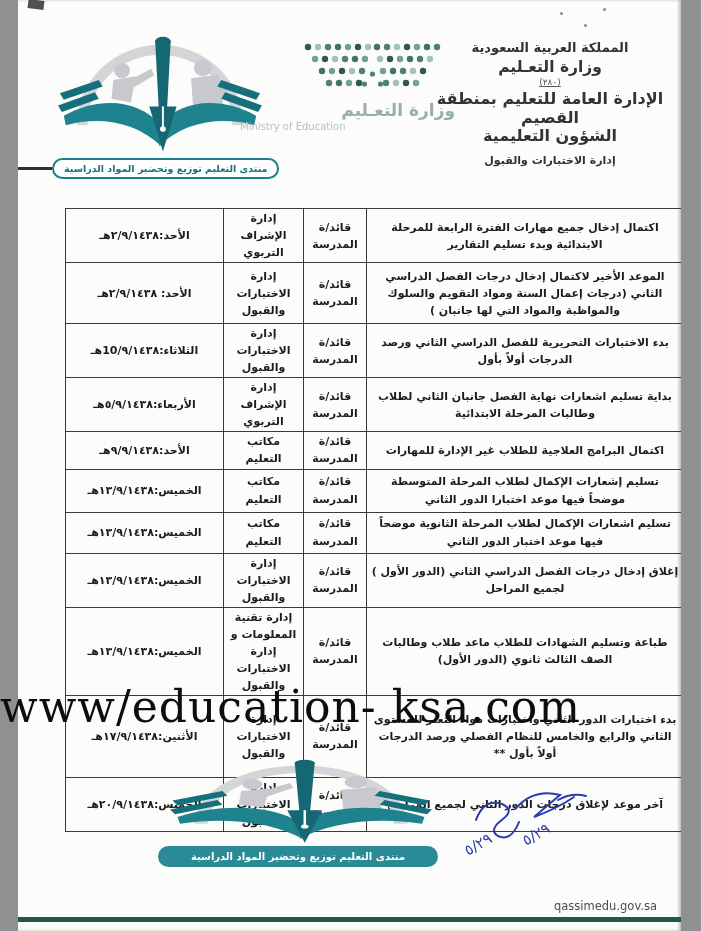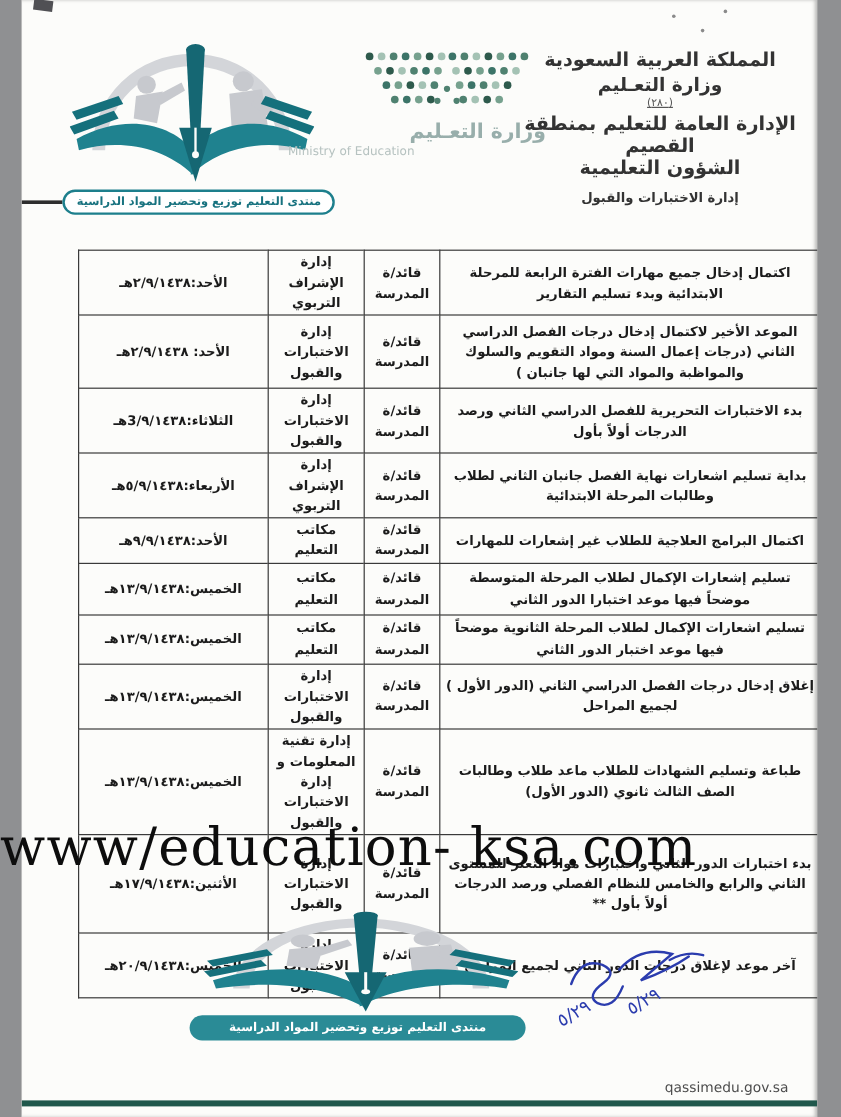--- a/index.html
+++ b/index.html
@@ -14,21 +14,21 @@
   .forum-top-svg{position:absolute;left:40px;top:33px;}
   .letterhead-row{position:absolute;left:0;top:158px;width:312px;display:flex;align-items:center;direction:ltr;}
   .lh-line{width:34px;height:3px;background:#2e2e2e;flex:0 0 auto;}
   .forum-pill{flex:0 0 auto;border:2px solid #1d7f8c;color:#17727f;border-radius:14px;
               padding:3px 10px;font-size:9.5px;font-weight:bold;background:#fff;white-space:nowrap;direction:rtl;}
   .moe-logo{position:absolute;left:222px;top:40px;width:215px;}
   .moe-dots{position:relative;left:60px;}
   .moe-ar{font-size:17px;font-weight:bold;color:#98aeab;direction:rtl;margin-top:2px;letter-spacing:0px;}
   .moe-en{font-size:10px;color:#b6c2c0;margin-top:1px;}
   .gov-block{position:absolute;left:418px;top:40px;width:228px;text-align:center;direction:rtl;color:#333;}
-  .gov-kingdom{font-size:16px;font-weight:bold;}
+  .gov-kingdom{font-size:13px;font-weight:bold;}
   .gov-ministry{font-size:15.5px;font-weight:bold;margin-top:3px;}
   .gov-num{font-size:9px;margin-top:1px;color:#555;text-decoration:underline;}
   .gov-admin{font-size:16px;font-weight:bold;margin-top:2px;}
   .gov-affairs{font-size:16px;font-weight:bold;margin-top:-1px;}
   .gov-dept{font-size:11px;font-weight:bold;margin-top:9px;}
 
   
   table.sched{position:absolute;top:208px;left:47px;width:616px;border-collapse:collapse;direction:rtl;
               table-layout:fixed;}
   table.sched td{border:1.2px solid #3a3a3a;font-weight:bold;color:#1b1b1b;text-align:center;
@@ -175,30 +175,30 @@
           <tr style="height: 61px;">
             <td class="col-task">الموعد الأخير لاكتمال إدخال درجات الفصل الدراسي الثاني (درجات إعمال السنة ومواد التقويم والسلوك والمواظبة والمواد التي لها جانبان )</td>
             <td class="col-leader">قائد/ة المدرسة</td>
             <td class="col-dept">إدارة الاختبارات والقبول</td>
             <td class="col-date">الأحد: ٢/٩/١٤٣٨هـ</td>
           </tr>
           <tr style="height: 42px;">
             <td class="col-task">بدء الاختبارات التحريرية للفصل الدراسي الثاني ورصد الدرجات أولاً بأول</td>
             <td class="col-leader">قائد/ة المدرسة</td>
             <td class="col-dept">إدارة الاختبارات والقبول</td>
-            <td class="col-date">الثلاثاء:3/٩/١٤٣٨هـ</td>
+            <td class="col-date">الثلاثاء:10/٩/١٤٣٨هـ</td>
           </tr>
           <tr style="height: 41px;">
             <td class="col-task">بداية تسليم اشعارات نهاية الفصل جانبان الثاني لطلاب وطالبات المرحلة الابتدائية</td>
             <td class="col-leader">قائد/ة المدرسة</td>
             <td class="col-dept">إدارة الإشراف التربوي</td>
             <td class="col-date">الأربعاء:٥/٩/١٤٣٨هـ</td>
           </tr>
           <tr style="height: 36px;">
-            <td class="col-task">اكتمال البرامج العلاجية للطلاب غير إشعارات للمهارات</td>
+            <td class="col-task">اكتمال البرامج العلاجية للطلاب غير الإدارة للمهارات</td>
             <td class="col-leader">قائد/ة المدرسة</td>
             <td class="col-dept">مكاتب التعليم</td>
             <td class="col-date">الأحد:٩/٩/١٤٣٨هـ</td>
           </tr>
           <tr style="height: 43px;">
             <td class="col-task">تسليم إشعارات الإكمال لطلاب المرحلة المتوسطة موضحاً فيها موعد اختبارا الدور الثاني</td>
             <td class="col-leader">قائد/ة المدرسة</td>
             <td class="col-dept">مكاتب التعليم</td>
             <td class="col-date">الخميس:١٣/٩/١٤٣٨هـ</td>
           </tr>

